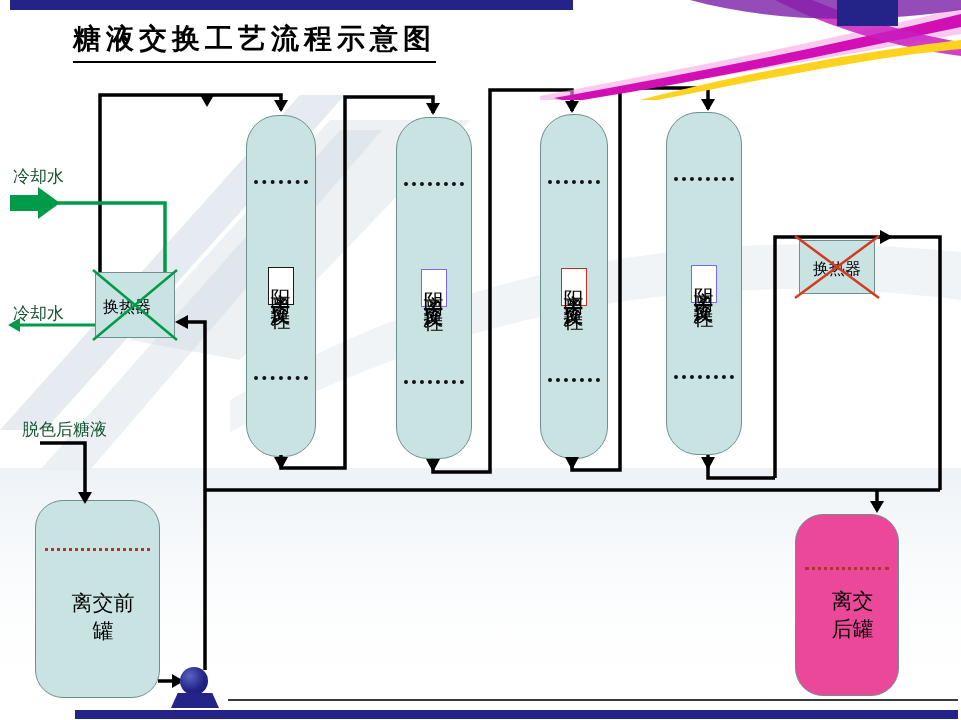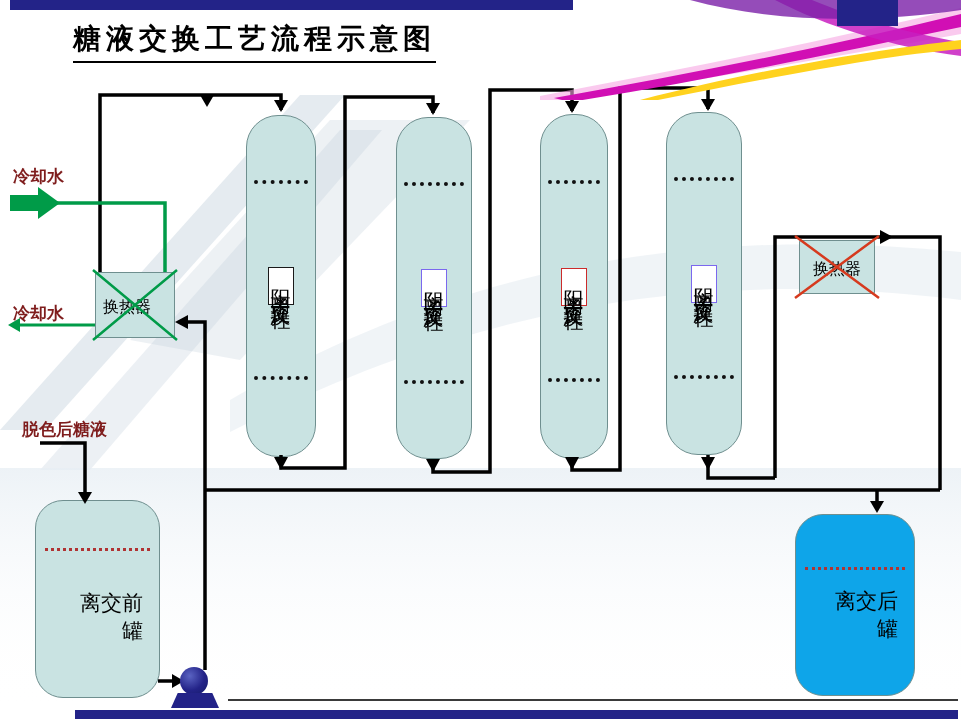--- a/index.html
+++ b/index.html
@@ -12,22 +12,22 @@
   .column{border-radius:32px;}
   .tank{border-radius:28px;}
   .hx{border-radius:2px;}
   .dots{position:absolute;left:7px;right:7px;border-top:4px dotted #111;}
   .tank-dots{position:absolute;left:9px;right:9px;border-top:3px dotted #b03333;}
   .vlabel{position:absolute;left:50%;top:50%;transform:translate(-50%,-50%);
           writing-mode:vertical-rl;text-orientation:upright;background:#fff;
           border:1px solid #000;padding:6px 2px;font-size:20px;line-height:1;
           letter-spacing:4px;color:#000;white-space:nowrap;}
   .hx-label{position:absolute;font-size:16px;color:#000;white-space:nowrap;}
-  .tank-label{position:absolute;left:0;right:16px;text-align:right;font-size:21px;color:#000;margin-left:27px;}
-  .free-label{position:absolute;z-index:3;font-size:17px;color:#7f1d1d;white-space:nowrap;font-weight:bold;}
+  .tank-label{position:absolute;left:0;right:16px;text-align:center;font-size:21px;color:#000;margin-left:27px;}
+  .free-label{position:absolute;z-index:3;font-size:17px;color:#14532d;white-space:nowrap;}
   .pipes{z-index:2;}
   .top-bar{position:absolute;left:10px;top:0;width:563px;height:10px;background:#232388;z-index:3;}
   .swoosh{position:absolute;left:540px;top:0;width:421px;height:100px;z-index:3;pointer-events:none;}
   .title{position:absolute;left:73px;top:20px;margin:0;z-index:4;font-size:28px;font-weight:bold;
          letter-spacing:5px;color:#000;border-bottom:2px solid #000;padding-bottom:3px;}
   .pump-circle{position:absolute;left:180px;top:667px;width:28px;height:28px;border-radius:50%;
                background:radial-gradient(circle at 35% 32%,#5a63c2 0%,#232388 55%,#141a66 100%);z-index:2;}
   .pump-base{position:absolute;left:171px;top:693px;width:48px;height:15px;background:#232388;
              clip-path:polygon(14% 0,86% 0,100% 100%,0 100%);z-index:2;}
   .base-line{position:absolute;left:228px;top:699px;width:730px;height:2px;background:#3a3a3a;z-index:1;}
@@ -94,21 +94,21 @@
 
   <div class="vessel hx" style="left: 799px; top: 240px; width: 76px; height: 54px; background-color: rgb(201, 227, 226);">
     <div class="hx-label" style="left:0;right:0;top:18px;text-align:center">换热器</div>
   </div>
 
   <div class="vessel tank" style="left: 35px; top: 500px; width: 125px; height: 198px; background-color: rgb(201, 227, 226);">
     <div class="tank-dots" style="top:47px"></div>
     <div class="tank-label" style="top:88px">离交前罐</div>
   </div>
 
-  <div class="vessel tank" style="left: 795px; top: 514px; width: 120px; height: 182px; background-color: #0ea5e9;">
+  <div class="vessel tank" style="left: 795px; top: 514px; width: 104px; height: 182px; background-color: #ec4899;">
     <div class="tank-dots" style="top:52px"></div>
     <div class="tank-label" style="top:72px">离交后罐</div>
   </div>
 
   <svg class="layer pipes" width="961" height="720" viewBox="0 0 961 720">
     <g stroke="#000000" stroke-width="3.5" fill="none">
       <path d="M40,443 H85 V494"></path>
       <path d="M158,681 H176"></path>
       <path d="M205,670 V322 H186"></path>
       <path d="M100,272 V95 H281 V110"></path>

